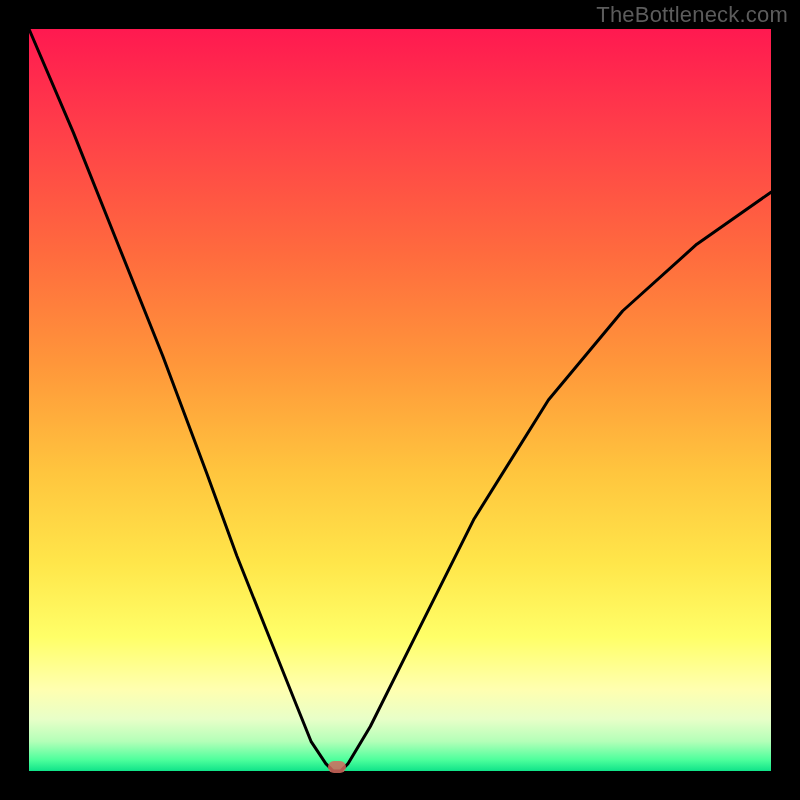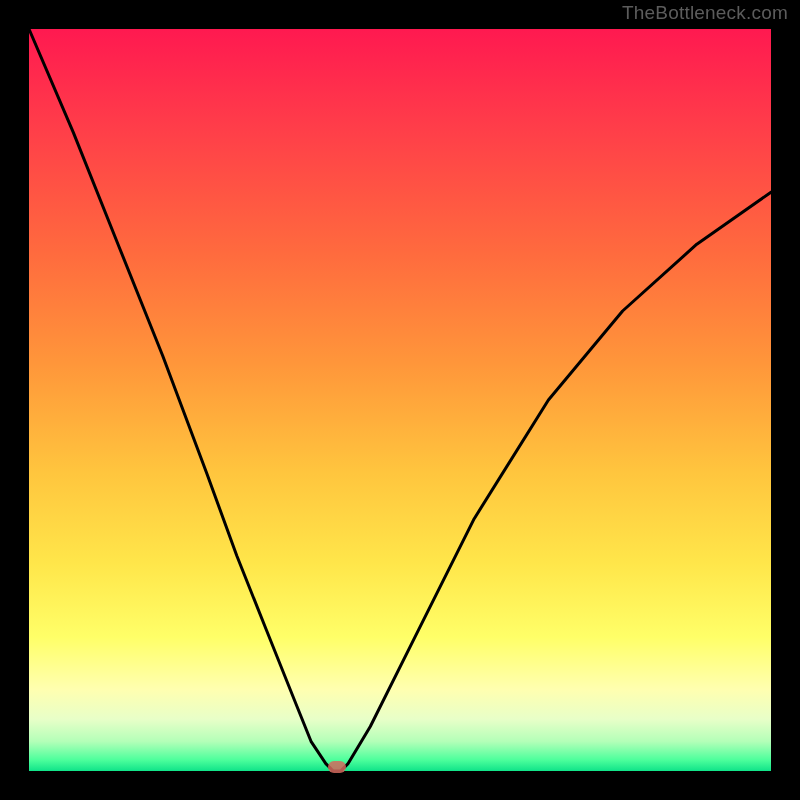--- a/index.html
+++ b/index.html
@@ -15,21 +15,21 @@
     position: relative;
     width: 800px;
     height: 800px;
     background: #000;
   }
   .watermark {
     position: absolute;
     top: 2px;
     right: 12px;
     color: #5c5c5c;
-    font-size: 19px;
+    font-size: 22px;
     font-weight: 500;
     letter-spacing: 0.2px;
     z-index: 10;
   }
   .plot {
     position: absolute;
     left: 29px;
     top: 29px;
     width: 742px;
     height: 742px;

